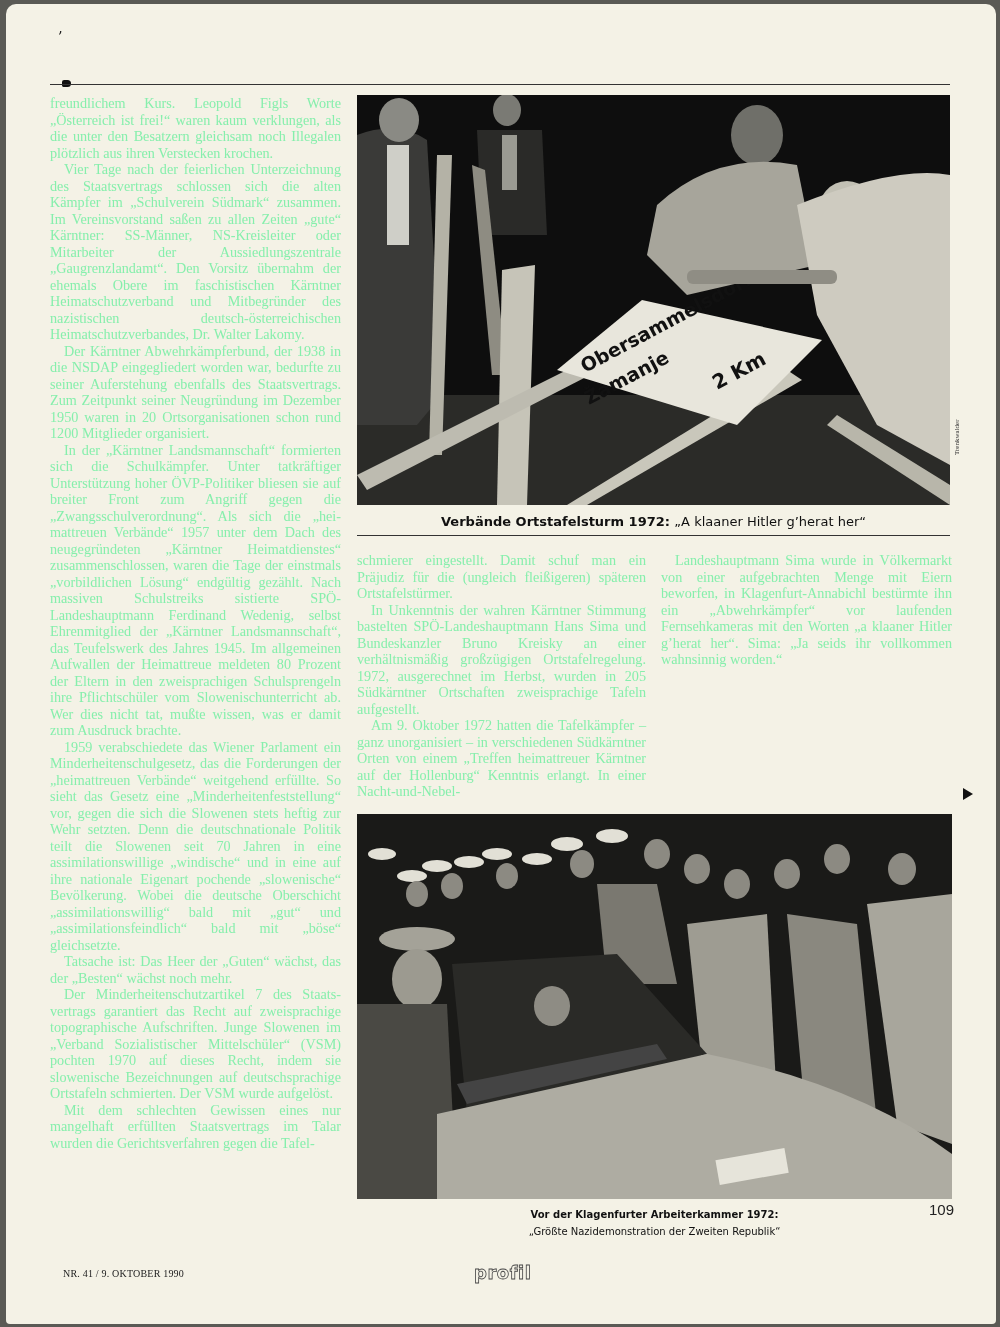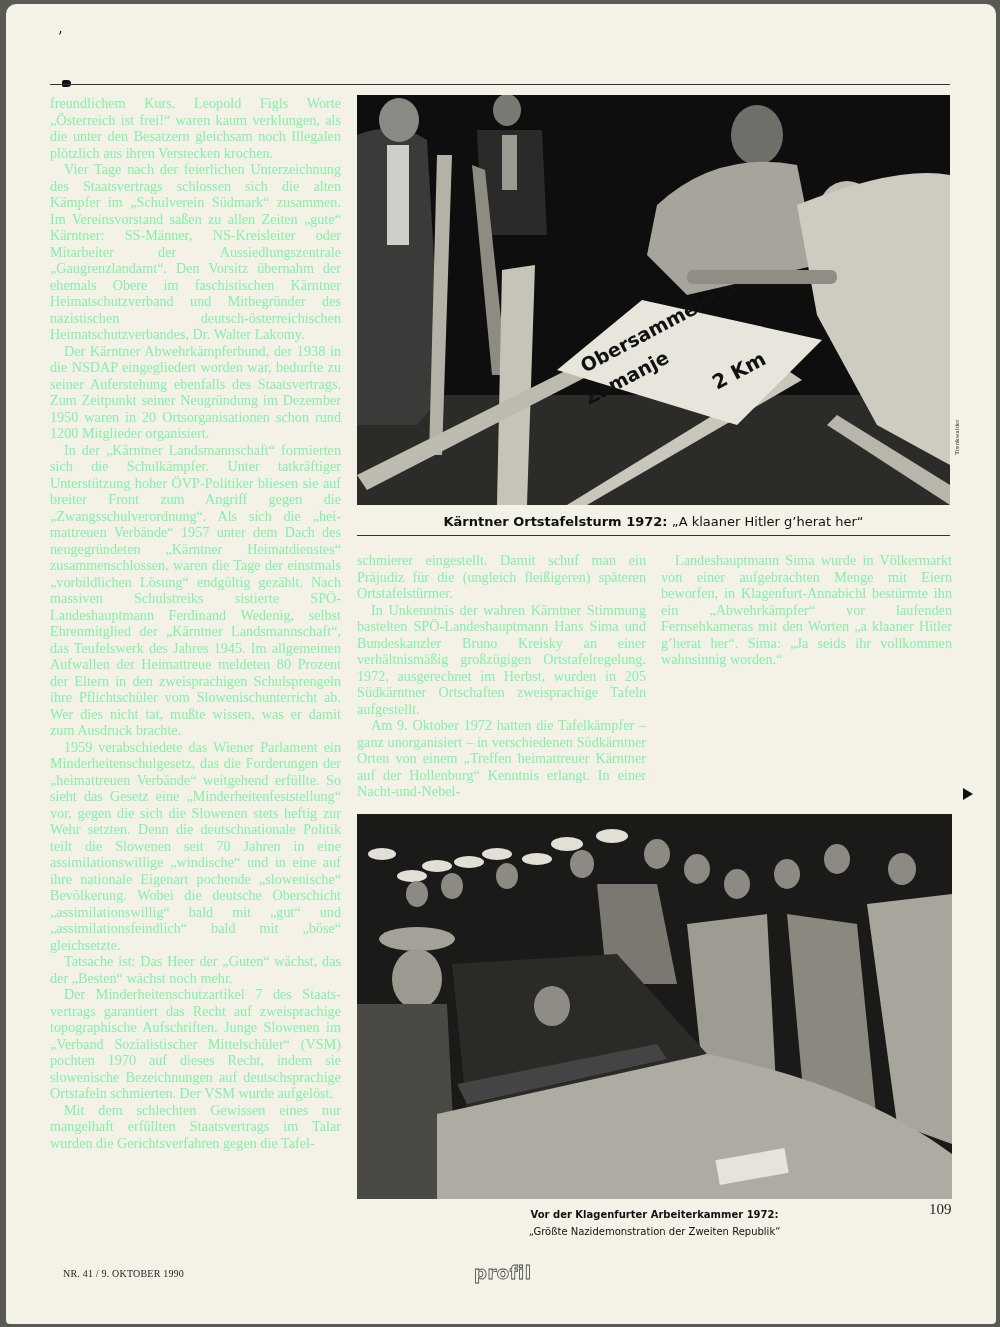--- a/index.html
+++ b/index.html
@@ -64,21 +64,21 @@
     position: absolute; left: 54px; top: 1268px; font-size: 10px; color: #222;
     font-family: Liberation Serif, serif; letter-spacing: 0.2px; margin-left: 9px;
   }
   .footer-logo {
     position: absolute; left: 474px; top: 1262px; font-size: 18px; font-weight: bold;
     font-family: "DejaVu Sans", sans-serif; color: #f4f2e6;
     -webkit-text-stroke: 0.8px #444; letter-spacing: 0.5px;
   }
   .footer-page {
     position: absolute; left: 929px; top: 1201px; font-size: 15px; color: #222;
-    font-family: Liberation Serif, serif;
+    font-family: Liberation Sans, sans-serif;
   }
 </style>
 </head>
 <body>
 
 <div class="page">
   <span class="mark-top">’</span>
   <div class="mark-bullet"></div>
 </div>
 <div class="top-rule"></div>
@@ -123,21 +123,21 @@
     <ellipse cx="400" cy="40" rx="26" ry="30" fill="#6f6f69"></ellipse>
     <path d="M300 110 Q360 55 440 70 L460 170 L330 200 L290 160 Z" fill="#a7a59b"></path>
     <ellipse cx="490" cy="120" rx="30" ry="34" fill="#c2c0b4"></ellipse>
     <path d="M440 110 Q540 70 593 80 L593 370 L520 330 L460 220 Z" fill="#cecbc0"></path>
     <rect x="330" y="175" width="150" height="14" rx="6" fill="#8f8d84"></rect>
   </svg>
 </div>
 <div class="credit">Trenkwalder</div>
 
 <div class="caption" id="caption1">
-  <b>Kärntner Ortstafelsturm 1972:</b>
+  <b>Verbände Ortstafelsturm 1972:</b>
   <span class="q">„A klaaner Hitler g’herat her“</span>
 </div>
 <div class="cap-rule"></div>
 
 <div class="col" id="col2">
   <p>schmierer eingestellt. Damit schuf man ein Präjudiz für die (ungleich fleißigeren) späteren Ortstafelstürmer.</p>
   <p class="ind">In Unkenntnis der wahren Kärntner Stim­mung bastelten SPÖ-Landeshauptmann Hans Sima und Bundeskanzler Bruno Kreisky an ei­ner verhältnismäßig großzügigen Ortstafelre­gelung. 1972, ausgerechnet im Herbst, wurden in 205 Südkärntner Ortschaften zweisprachige Tafeln aufgestellt.</p>
   <p class="ind">Am 9. Oktober 1972 hatten die Tafelkämp­fer – ganz unorganisiert – in verschiedenen Südkärntner Orten von einem „Treffen hei­mattreuer Kärntner auf der Hollenburg“ Kenntnis erlangt. In einer Nacht-und-Nebel-</p>
 </div>
 

